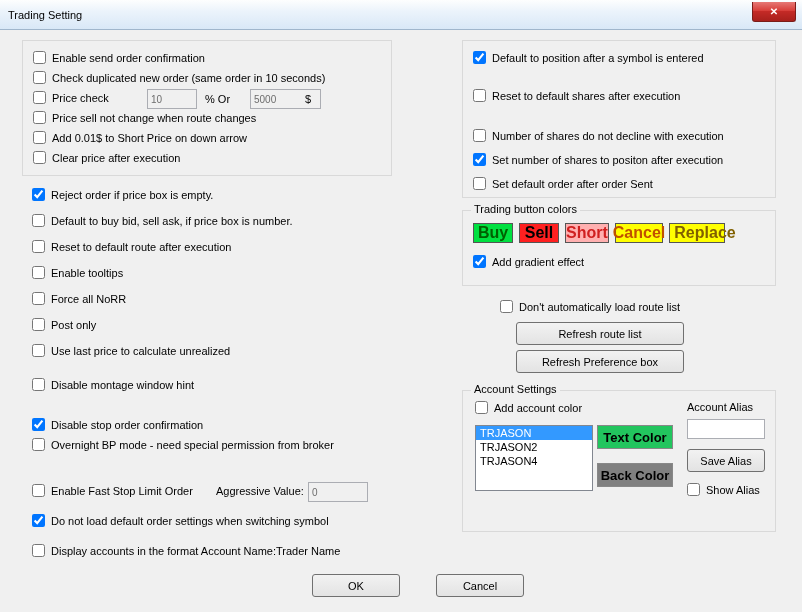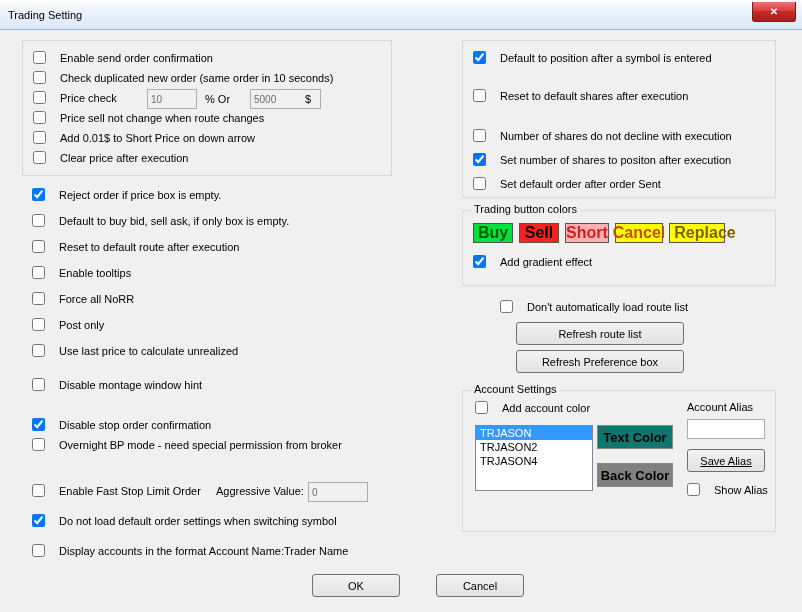--- a/index.html
+++ b/index.html
@@ -55,21 +55,21 @@
     position: absolute;
     top: -8px;
     left: 8px;
     background: #f0f0f0;
     padding: 0 3px;
     color: #000;
   }
   label.chk {
     display: flex;
     align-items: center;
-    gap: 14px;
+    gap: 6px;
     position: absolute;
     white-space: nowrap;
   }
   input[type="checkbox"] {
     width: 13px; height: 13px;
     margin: 0;
   }
   input[type="text"] {
     font-family: inherit;
     font-size: 10px;
@@ -169,21 +169,21 @@
       <span>Clear price after execution</span>
     </label>
   </div>
 
   <label class="chk" style="left:32px; top:158px;">
     <input type="checkbox" checked="" style="">
     <span>Reject order if price box is empty.</span>
   </label>
   <label class="chk" style="left:32px; top:184px;">
     <input type="checkbox" style="">
-    <span>Default to buy bid, sell ask, if only box is empty.</span>
+    <span>Default to buy bid, sell ask, if price box is number.</span>
   </label>
   <label class="chk" style="left:32px; top:210px;">
     <input type="checkbox" style="">
     <span>Reset to default route after execution</span>
   </label>
   <label class="chk" style="left:32px; top:236px;">
     <input type="checkbox" style="">
     <span>Enable tooltips</span>
   </label>
   <label class="chk" style="left:32px; top:262px;">
@@ -274,25 +274,25 @@
     <span class="legend">Account Settings</span>
     <label class="chk" style="left:12px; top:10px;">
       <input type="checkbox" style="">
       <span>Add account color</span>
     </label>
     <div class="listbox" style="position:absolute; left:12px; top:34px; width:118px; height:66px;">
       <div class="item sel">TRJASON</div>
       <div class="item">TRJASON2</div>
       <div class="item">TRJASON4</div>
     </div>
-    <div class="txtbtn" style="position:absolute; left:134px; top:34px; width:76px; background:#0f766e; color:#000;">Text Color</div>
+    <div class="txtbtn" style="position:absolute; left:134px; top:34px; width:76px; background:#22c55e; color:#000;">Text Color</div>
     <div class="txtbtn" style="position:absolute; left:134px; top:72px; width:76px; background:#808080; color:#000;">Back Color</div>
     <span class="static-label" style="left:224px; top:10px;">Account Alias</span>
     <input type="text" style="position: absolute; left: 224px; top: 28px; width: 78px;">
-    <button class="win" style="position:absolute; left:224px; top:58px; width:78px;text-decoration:underline;">Save Alias</button>
+    <button class="win" style="position:absolute; left:224px; top:58px; width:78px;">Save Alias</button>
     <label class="chk" style="left:224px; top:92px;">
       <input type="checkbox" style="">
       <span>Show Alias</span>
     </label>
   </div>
 
   <button class="win" style="position:absolute; left:312px; top:544px; width:88px;">OK</button>
   <button class="win" style="position:absolute; left:436px; top:544px; width:88px;">Cancel</button>
 
 </div>

